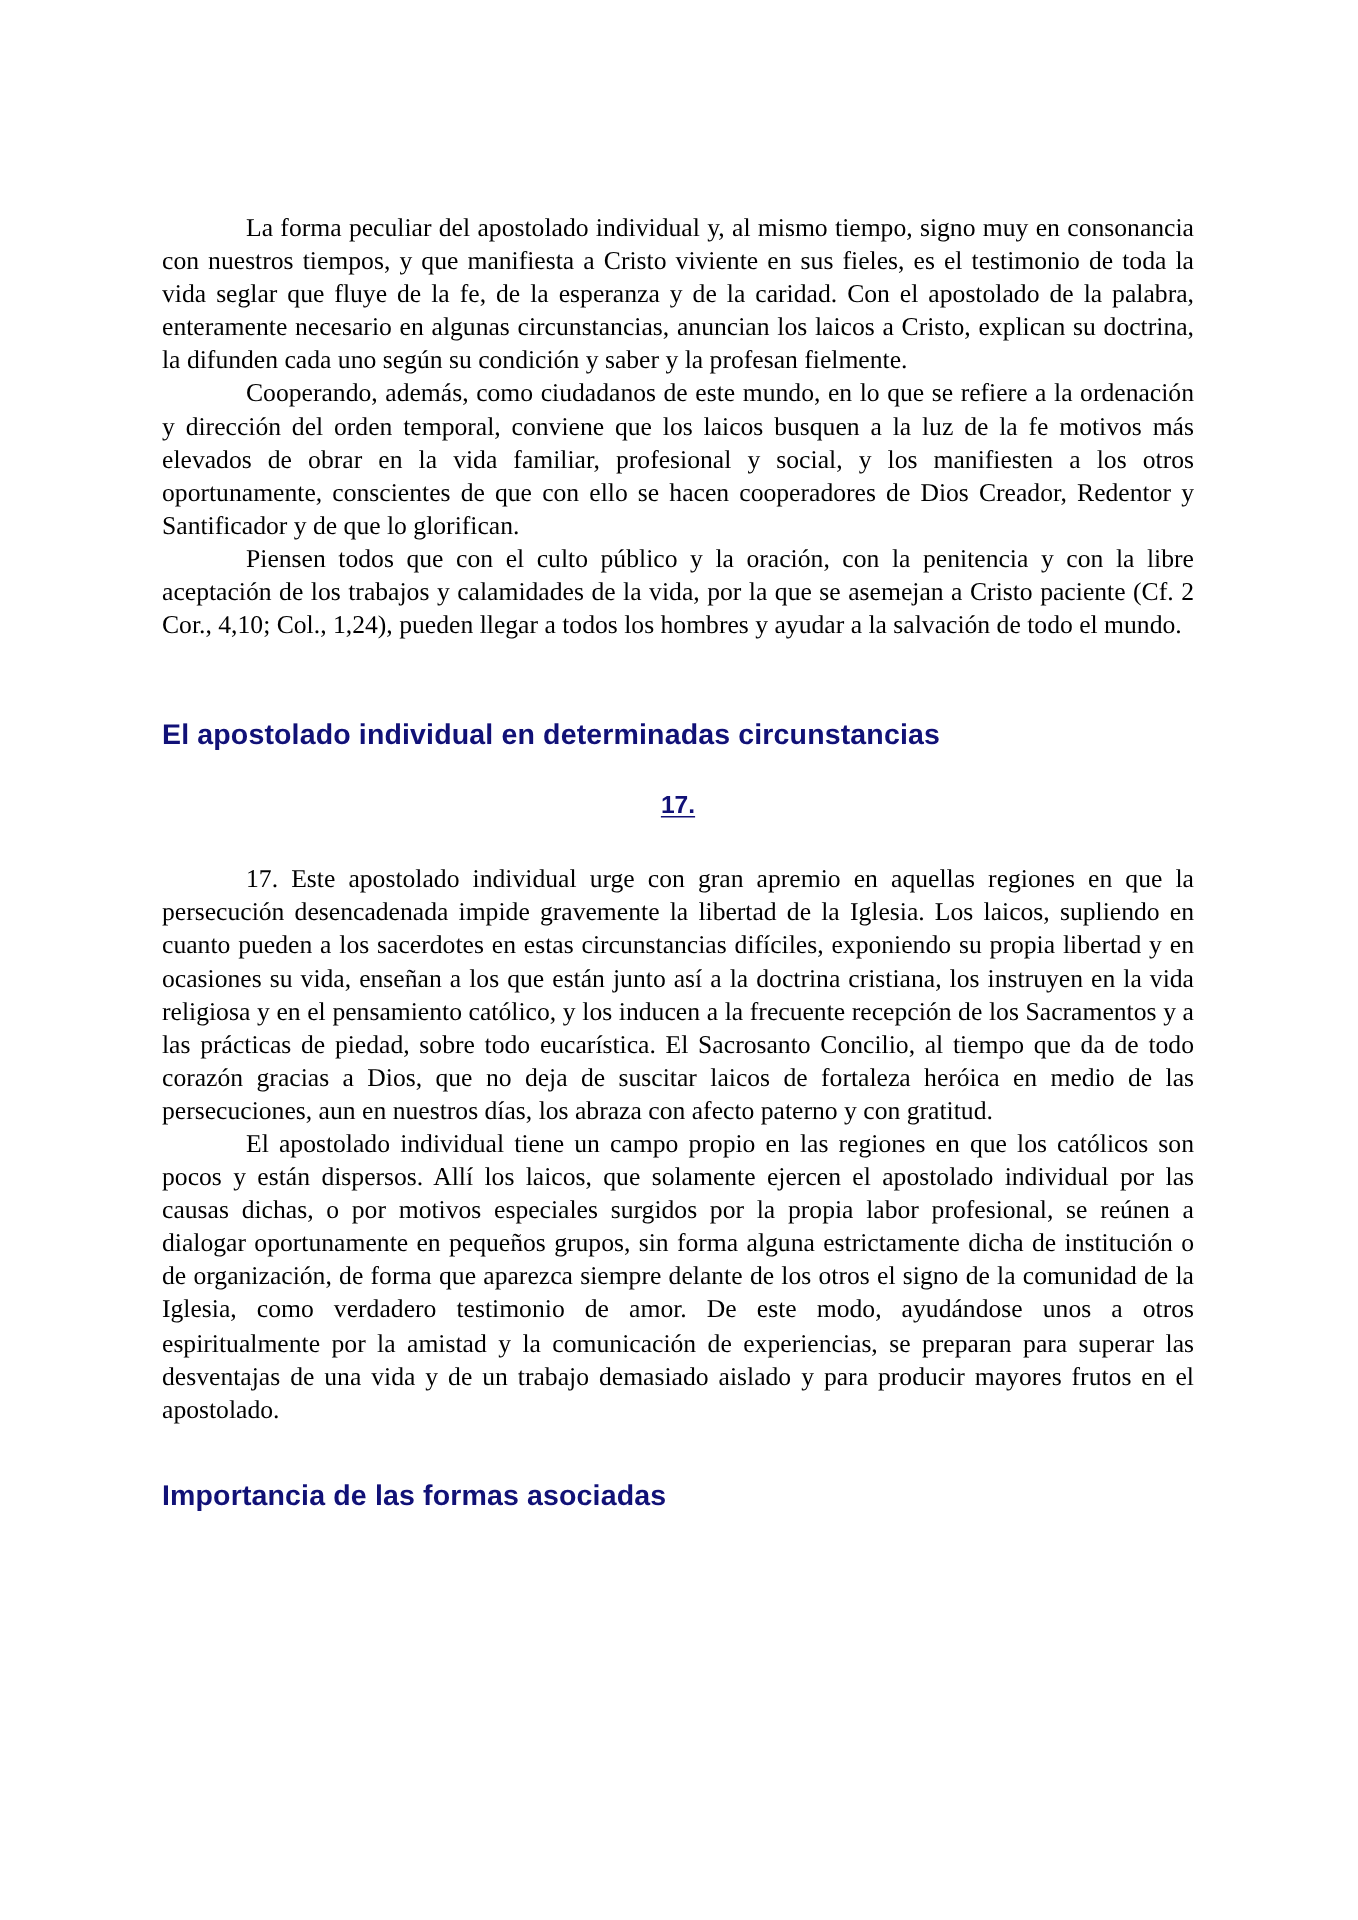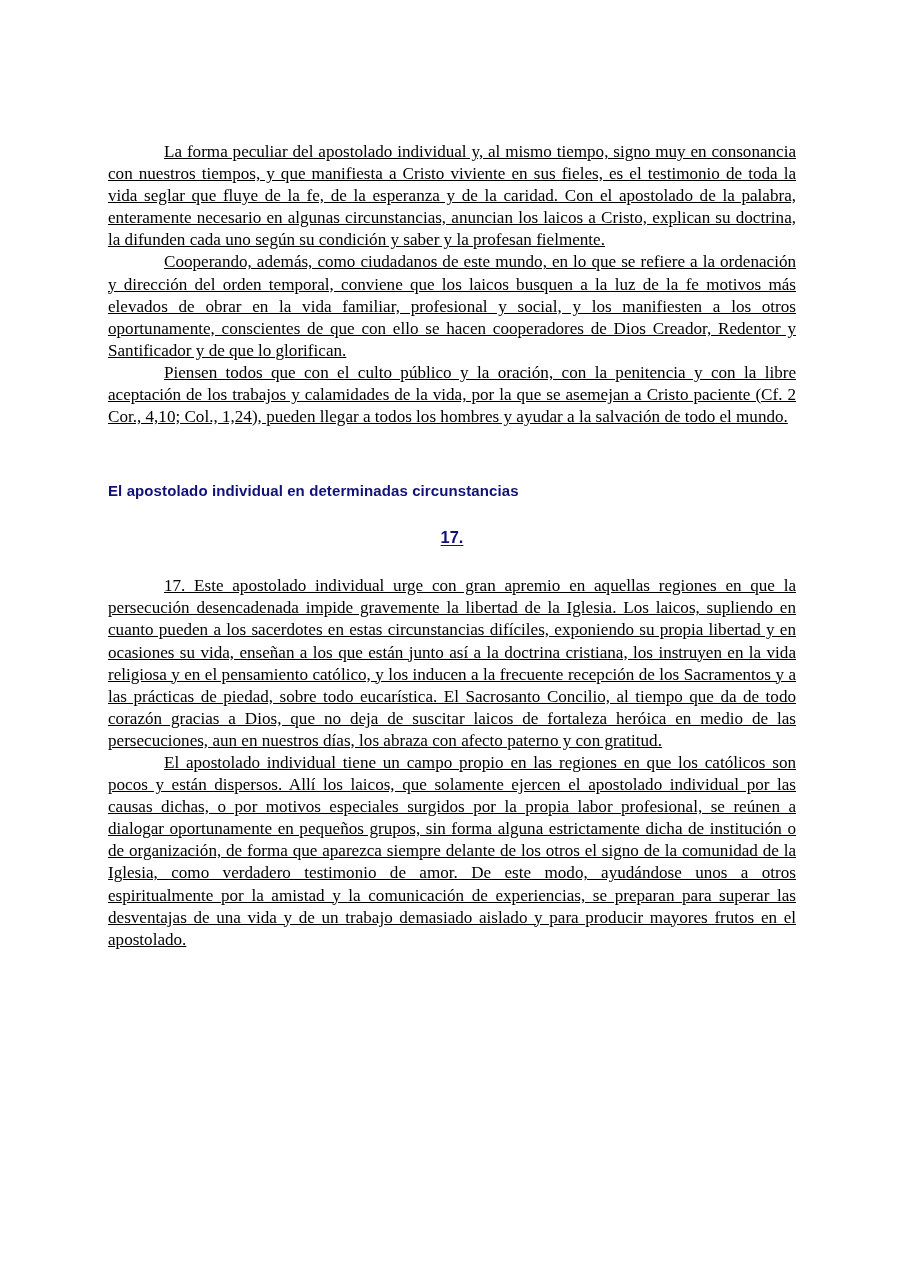--- a/index.html
+++ b/index.html
@@ -40,29 +40,28 @@
     padding: 0;
     font-family: "Liberation Serif", "DejaVu Serif", serif;
     font-size: 17.1px;
     line-height: 22.1px;
     text-align: justify;
     text-indent: 56px;
     color: #000000;
     hyphens: none;
     -webkit-hyphens: none;
     word-spacing: 0px;
-    text-decoration: underline;
   }
 
   
   h2.section-heading {
     margin: 0;
     padding: 0;
     font-family: "Liberation Sans", "DejaVu Sans", sans-serif;
-    font-size: 15px;
+    font-size: 19px;
     font-weight: bold;
     line-height: 20px;
     color: #111177;
     letter-spacing: 0.1px;
     text-align: left;
   }
 
   
   .anchor-link-row {
     margin: 0;
@@ -110,15 +109,16 @@
     </div>
 
     <div class="sp-link-after"></div>
 
     <p class="body-par">17. Este apostolado individual urge con gran apremio en aquellas regiones en que la persecución desencadenada impide gravemente la libertad de la Iglesia. Los laicos, supliendo en cuanto pueden a los sacerdotes en estas circunstancias difíciles, exponiendo su propia libertad y en ocasiones su vida, enseñan a los que están junto así a la doctrina cristiana, los instruyen en la vida religiosa y en el pensamiento católico, y los inducen a la frecuente recepción de los Sacramentos y a las prácticas de piedad, sobre todo eucarística. El Sacrosanto Concilio, al tiempo que da de todo corazón gracias a Dios, que no deja de suscitar laicos de fortaleza heróica en medio de las persecuciones, aun en nuestros días, los abraza con afecto paterno y con gratitud.</p>
 
     <p class="body-par">El apostolado individual tiene un campo propio en las regiones en que los católicos son pocos y están dispersos. Allí los laicos, que solamente ejercen el apostolado individual por las causas dichas, o por motivos especiales surgidos por la propia labor profesional, se reúnen a dialogar oportunamente en pequeños grupos, sin forma alguna estrictamente dicha de institución o de organización, de forma que aparezca siempre delante de los otros el signo de la comunidad de la Iglesia, como verdadero testimonio de amor. De este modo, ayudándose unos a otros espiritualmente por la amistad y la comunicación de experiencias, se preparan para superar las desventajas de una vida y de un trabajo demasiado aislado y para producir mayores frutos en el apostolado.</p>
 
     <div class="sp-final-heading"></div>
 
+    <h2 class="section-heading">Importancia de las formas asociadas</h2>
 
   </div>
 </div>
 
 </body></html>

